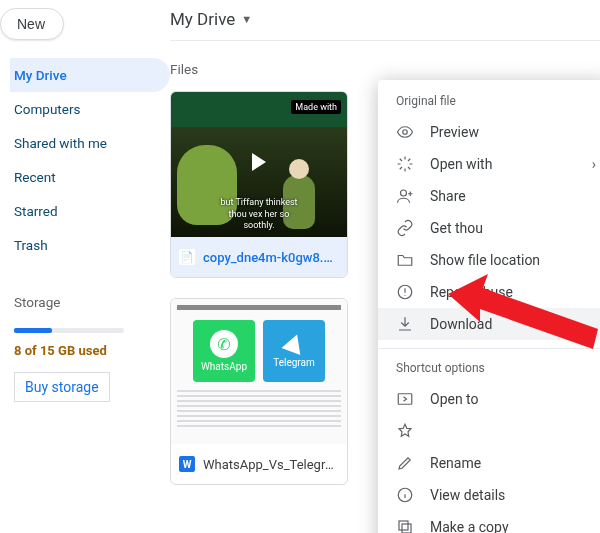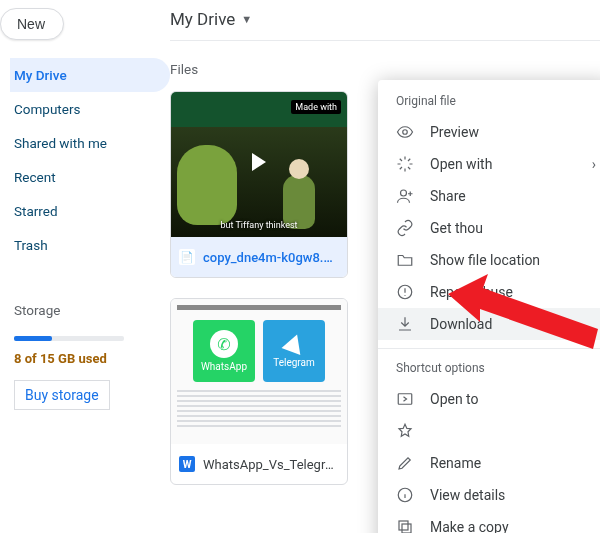--- a/index.html
+++ b/index.html
@@ -2,21 +2,21 @@
 <html><head>
 <meta charset="utf-8">
 <style>
   * { box-sizing: border-box; margin: 0; padding: 0; }
   body { font-family: 'Google Sans', Roboto, Arial, sans-serif; font-size: 13px; color: #3c4043; width: 600px; height: 533px; overflow: hidden; background: #fff; position: relative; }
   .sidebar { position: absolute; left: 10px; top: 0; width: 170px; height: 417px; padding: 8px 0 0 0; background: #fff; }
   .new-btn { display: inline-flex; align-items: center; border: 1px solid #dadce0; border-radius: 24px; height: 32px; padding: 0 18px 0 16px; margin-left: 0; box-shadow: 0 1px 2px rgba(0,0,0,0.1); font-size: 14px; color: #3c4043; background: #fff; cursor: pointer; position: relative; left: -10px; }
   .nav { margin-top: 18px; }
   .nav-item { height: 34px; display: flex; align-items: center; padding-left: 4px; font-size: 13.5px; color: #0c4a6e; border-radius: 0 18px 18px 0; margin-right: 10px; cursor: pointer; }
   .nav-item.active { background: #e8f0fe; color: #1a73e8; font-weight: 500; }
-  .storage { margin-top: 40px; padding-left: 4px; color: #5f6368; font-size: 13.5px; }
+  .storage { margin-top: 32px; padding-left: 4px; color: #5f6368; font-size: 13.5px; }
   .bar { height: 5px; width: 110px; background: #e8eaed; border-radius: 2px; margin-top: 18px; margin-left: 0; position: relative; }
   .bar-fill { height: 5px; width: 38px; background: #1a73e8; border-radius: 2px; }
   .storage-text { margin-top: 10px; font-size: 13px; color: #a16207; font-weight: bold; }
   .buy { margin-top: 14px; display: inline-block; border: 1px solid #dadce0; border-radius: 0; padding: 6px 10px; color: #1a73e8; font-size: 14px; background: #fff; cursor: pointer; }
   .main { position: absolute; left: 170px; top: 0; right: 0; height: 533px; padding-top: 4px; }
   .crumb { display: flex; align-items: center; height: 30px; font-size: 17px; color: #3c4043; padding-left: 0; }
   .crumb-drop { color: #5f6368; margin-left: 6px; font-size: 11px; }
   .divider { border-bottom: 1px solid #e8eaed; margin-top: 6px; }
   .section-label { font-size: 13.5px; color: #5f6368; margin-top: 20px; margin-bottom: 14px; }
   .files { display: flex; flex-direction: column; gap: 20px; }
@@ -109,21 +109,21 @@
 
     <div class="card selected">
       <div class="thumb">
         <div class="scene">
           <div class="head"></div>
           <div class="lady"></div>
         </div>
         <div class="made">Made with</div>
         <div class="play"></div>
         <div class="sub">
-          <span>but Tiffany thinkest</span><br>
+          <span>but Tiffany thinkest</span><br><span>thou vex her so soothly.</span>
         </div>
       </div>
       <div class="card-bar">
         <span class="icon-sq icon-red"></span>
         <span class="fname">copy_dne4m-k0gw8.m4v</span>
       </div>
     </div>
 
     <div class="card">
       <div class="thumb2">

